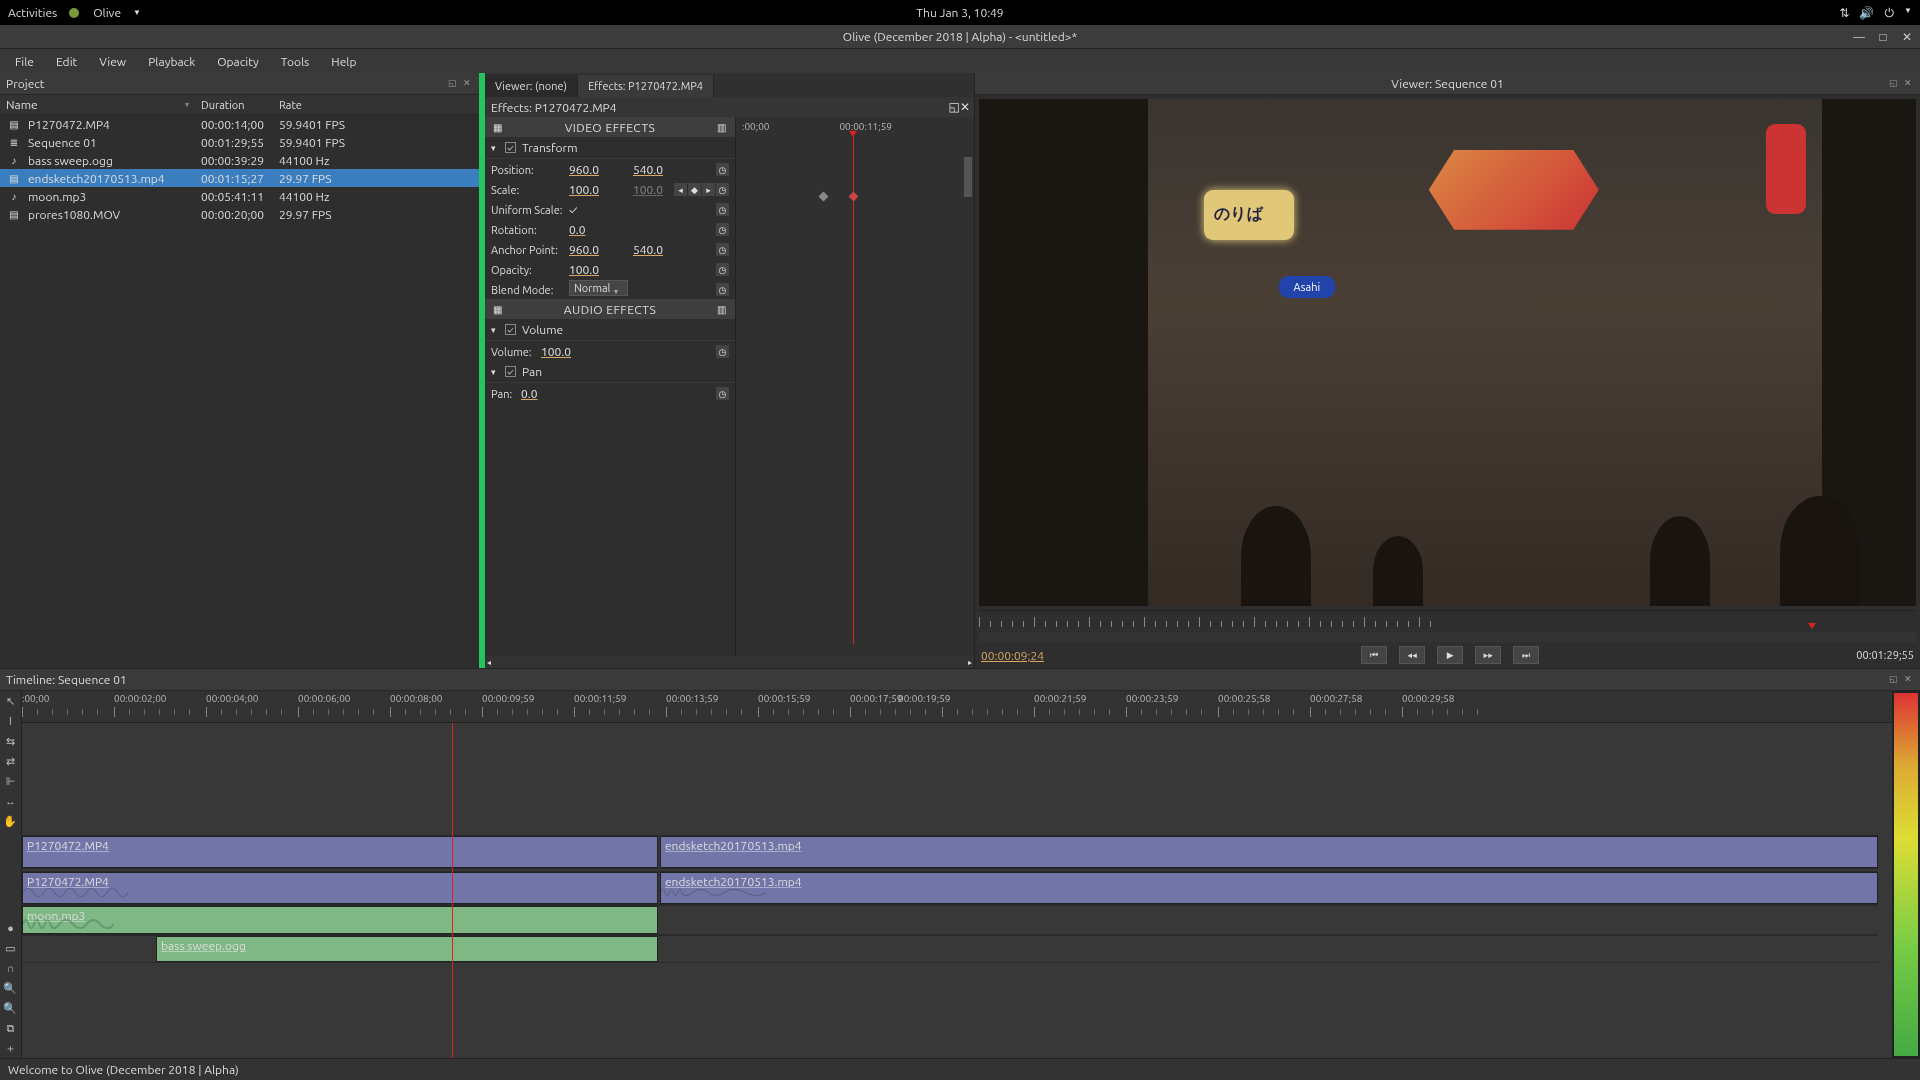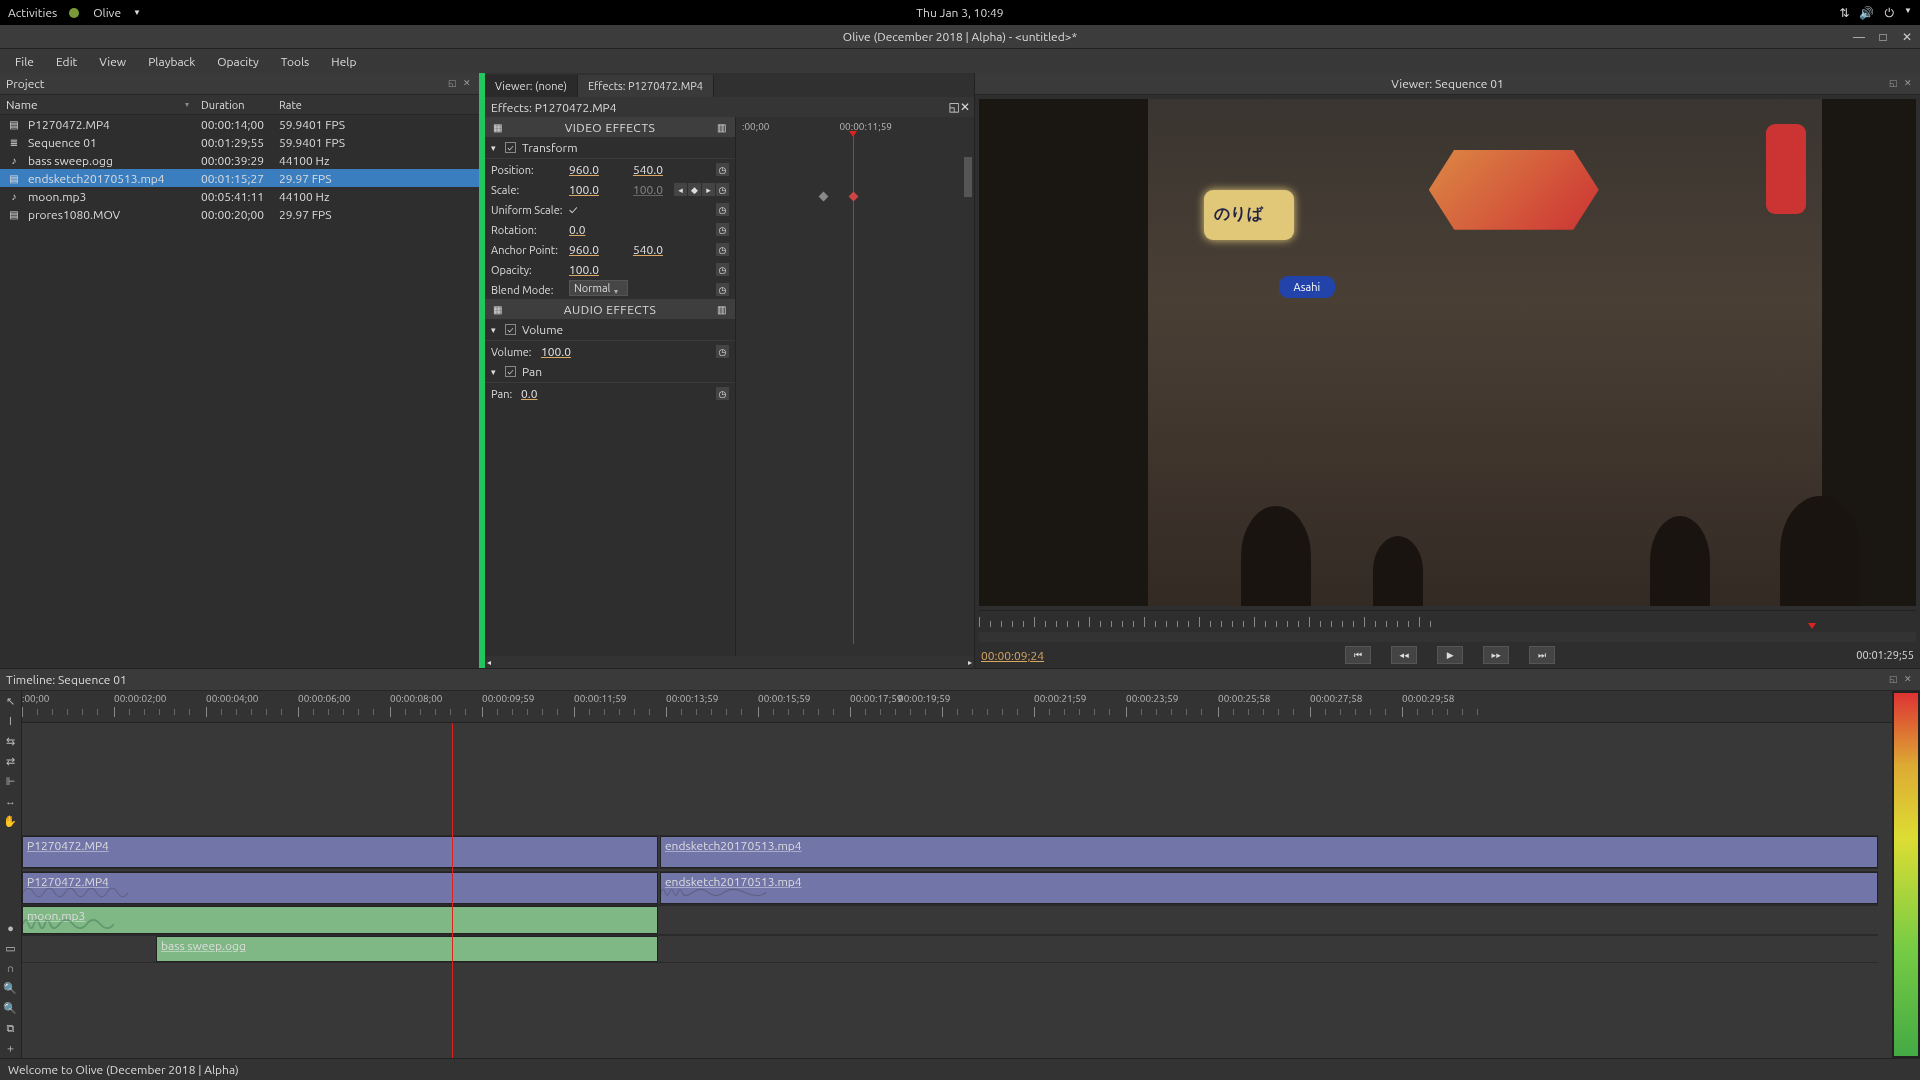--- a/index.html
+++ b/index.html
@@ -49,21 +49,21 @@
 .fx-param .val{color:#e5e5e5;text-decoration:underline;text-decoration-color:#d9a862;cursor:ew-resize;min-width:38px;display:inline-block}
 .fx-param .val.dim{color:#888;text-decoration-color:#666}
 .fx-param .kf{margin-left:auto;display:flex;gap:1px;align-items:center}
 .fx-param .kf span{width:13px;height:13px;background:#444;display:flex;align-items:center;justify-content:center;font-size:9px;cursor:pointer}
 .fx-param select{background:#464646;color:#ddd;border:1px solid #555;font-size:11px;padding:1px 16px 1px 4px;appearance:none}
 .viewer{flex:1;display:flex;flex-direction:column;background:#2e2e2e}
 .viewer-img{flex:1;background:#1a1a1a;margin:4px;position:relative;overflow:hidden}
 .viewer-ruler{height:22px;background:#2e2e2e;border-top:1px solid #222;display:flex;align-items:center;position:relative;margin:0 4px}
 .viewer-ruler .tick{position:absolute;top:10px;width:1px;height:6px;background:#888}
 .viewer-ruler .ph{position:absolute;top:12px;left:88.5%;border:4px solid transparent;border-top:6px solid #d22}
-.viewer-ctrl{height:26px;display:flex;align-items:center;padding:0 6px;gap:20px}
+.viewer-ctrl{height:26px;display:flex;align-items:center;padding:0 6px;gap:12px}
 .viewer-ctrl .tc{color:#d9a862;text-decoration:underline}
 .viewer-ctrl .spacer{flex:1}
 .viewer-ctrl .pbtn{width:26px;height:18px;background:#444;border:1px solid #555;display:flex;align-items:center;justify-content:center;font-size:9px;cursor:pointer}
 .viewer-ctrl .dur{margin-left:auto;font-size:11px}
 .timeline-wrap{height:390px;display:flex;flex-direction:column;border-top:1px solid #222}
 .tl-body{flex:1;display:flex;background:#383838}
 .tl-tools{width:22px;background:#333;display:flex;flex-direction:column;border-right:1px solid #222}
 .tl-tools span{height:20px;display:flex;align-items:center;justify-content:center;font-size:11px;cursor:pointer;color:#bbb}
 .tl-main{flex:1;display:flex;flex-direction:column;position:relative}
 .tl-ruler{height:32px;background:#333;border-bottom:1px solid #222;display:flex;position:relative;overflow:hidden}

